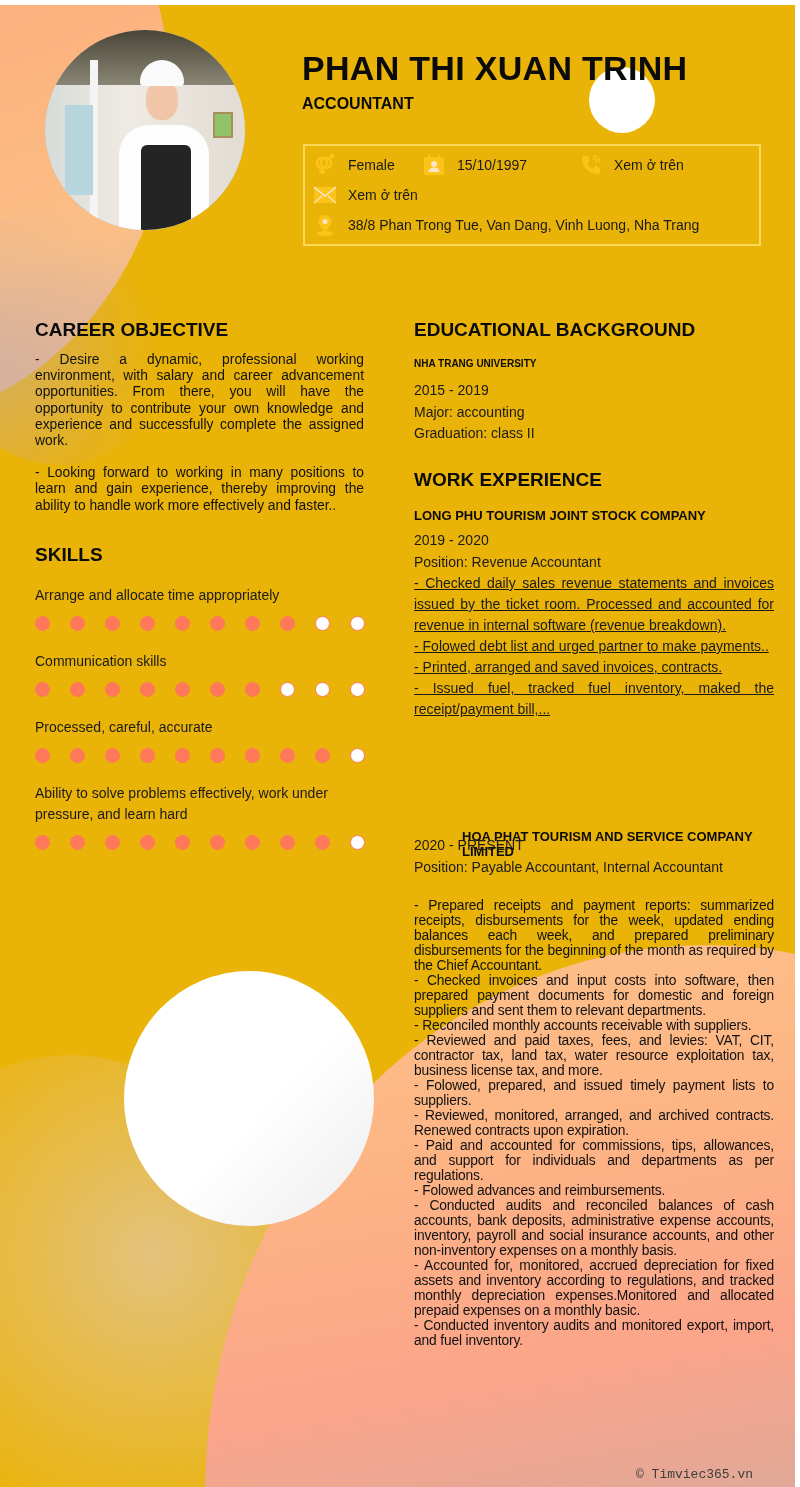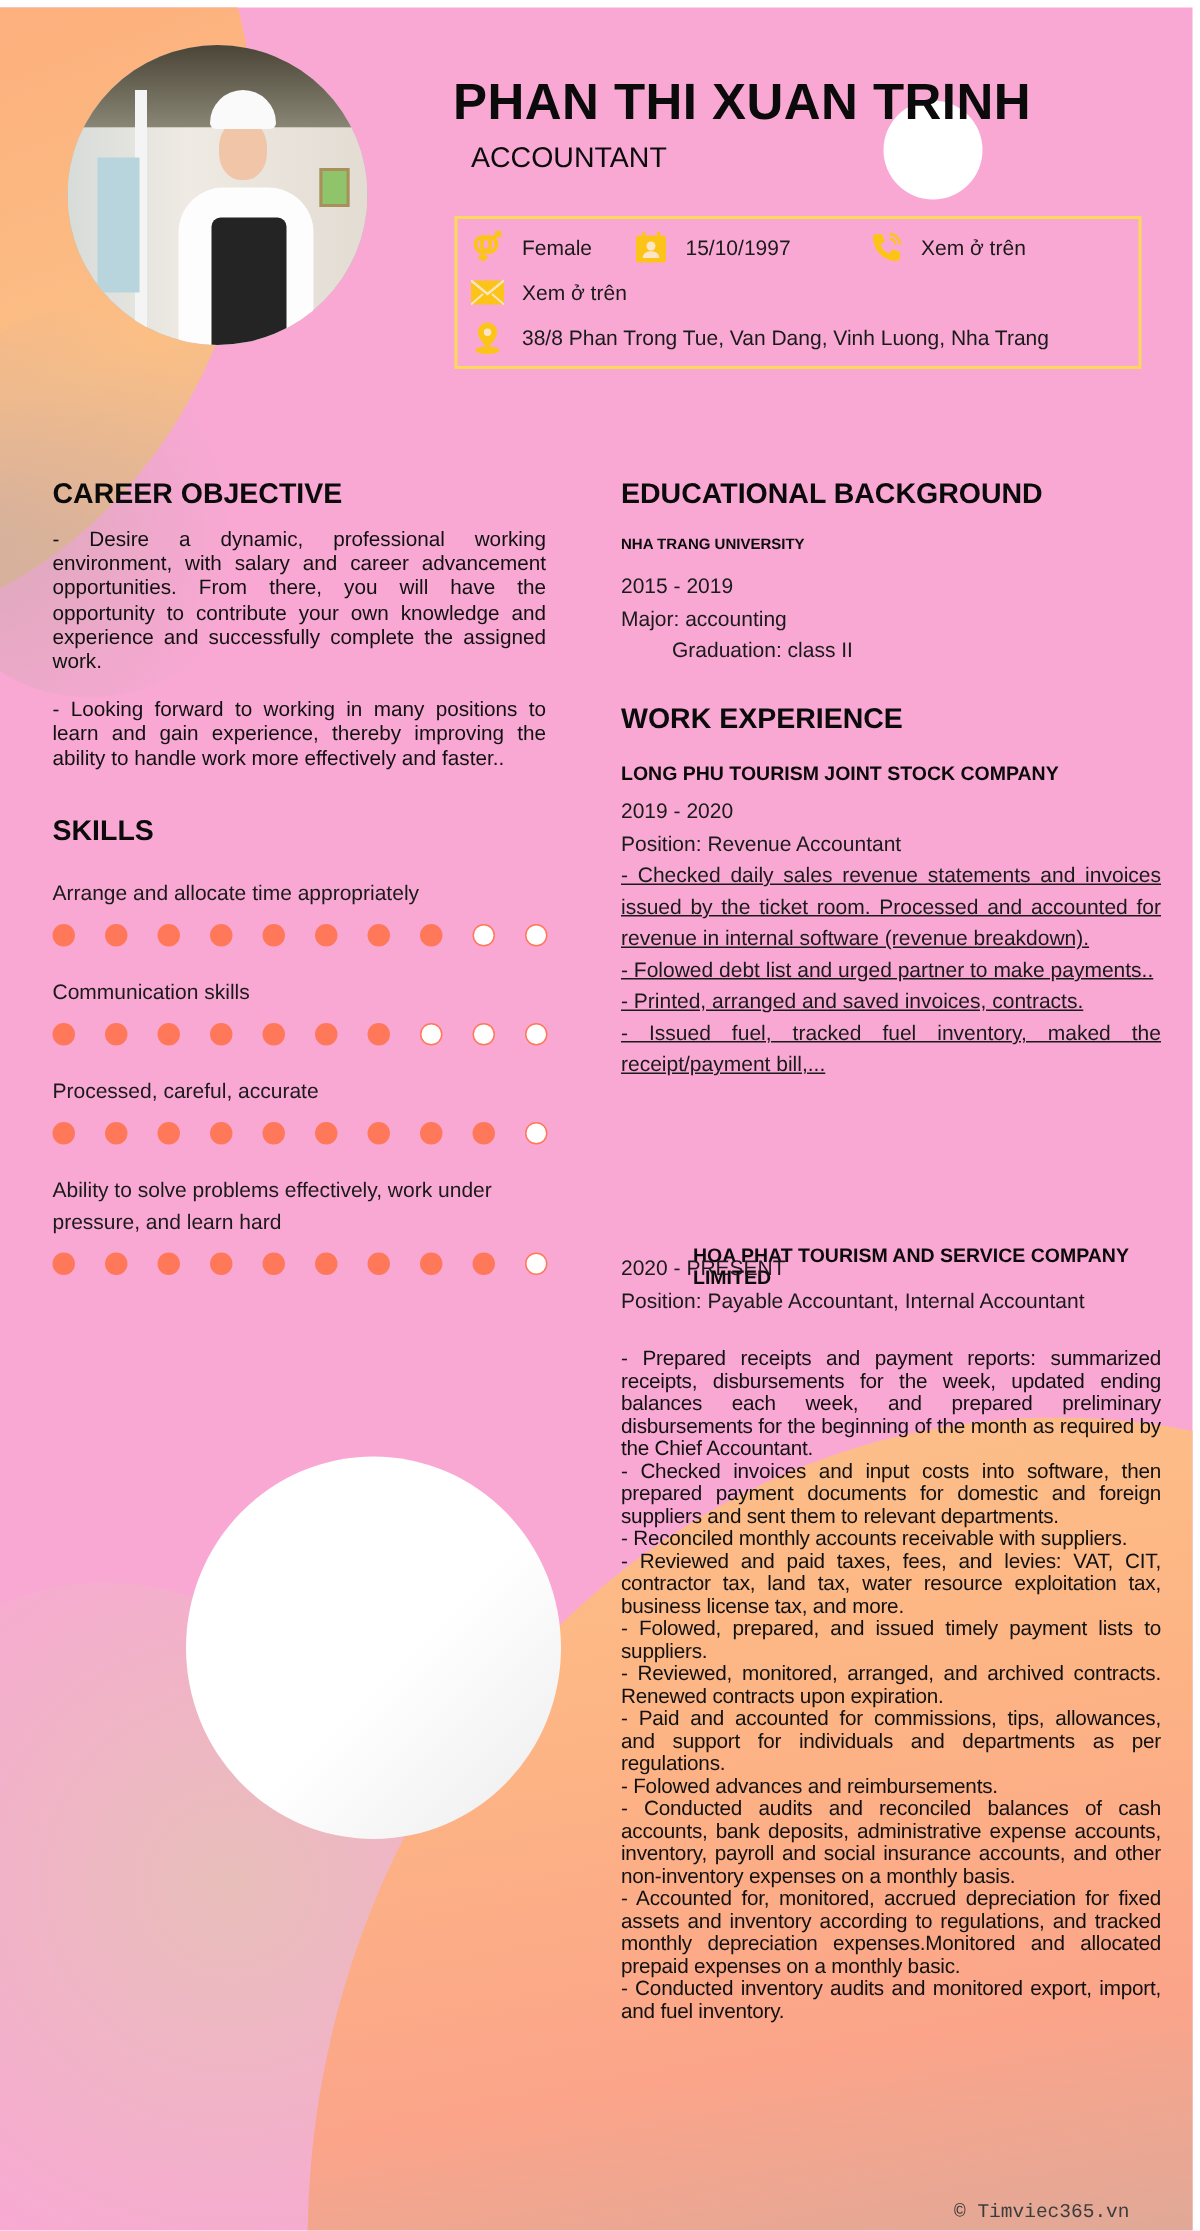--- a/index.html
+++ b/index.html
@@ -1,21 +1,21 @@
 <!DOCTYPE html>
 <html><head>
 <meta charset="utf-8">
 <style>
   * { box-sizing: border-box; margin: 0; padding: 0; }
   html, body { width: 800px; height: 1487px; overflow: hidden; background: #ffffff; }
   body { font-family: "Liberation Sans", sans-serif; color: #111; position: relative; }
 
   .page {
     position: absolute; left: 0; top: 5px; width: 795px; height: 1482px;
-    background: #f9a8d4; overflow: hidden;
+    background: #eab308; overflow: hidden;
   }
 
   
   .blob-top-left {
     position: absolute; left: -430px; top: -240px; width: 600px; height: 660px;
     border-radius: 50%;
     background: linear-gradient(160deg, #f9a37e 0%, #fdb27e 50%, #fbbf86 75%, #d5b0a0 100%);
   }
   .blob-top-left-fade {
     position: absolute; left: -60px; top: 200px; width: 240px; height: 260px;
@@ -57,21 +57,21 @@
   .avatar .face { position: absolute; left: 101px; top: 50px; width: 32px; height: 40px; border-radius: 45%; background: #f1c6a8; }
   .avatar .shirt { position: absolute; left: 74px; top: 95px; width: 90px; height: 110px; border-radius: 30px 30px 0 0; background: #fdfdfd; }
   .avatar .apron { position: absolute; left: 96px; top: 115px; width: 50px; height: 90px; border-radius: 6px 6px 0 0; background: #242424; }
 
   .name {
     position: absolute; left: 302px; top: 44px;
     font-size: 34px; font-weight: bold; letter-spacing: 0.3px; color: #0b0b0b;
   }
   .job-title {
     position: absolute; left: 302px; top: 90px;
-    font-size: 19px; font-weight: normal; color: #0b0b0b; margin-left: 12px;
+    font-size: 16px; font-weight: bold; color: #0b0b0b;
   }
   .info-box {
     position: absolute; left: 303px; top: 139px; width: 458px; height: 102px;
     border: 2px solid #fcd85a;
   }
   .info-item {
     position: absolute; display: flex; align-items: center; font-size: 14px; color: #1a1a1a;
   }
   .info-item .ic { width: 22px; height: 22px; margin-right: 12px; display: inline-flex; align-items: center; justify-content: center; }
 
@@ -256,21 +256,21 @@
       <span class="dot"></span>
       <span class="dot"></span>
       <span class="dot"></span>
       <span class="dot empty"></span>
     </div>
 
   <div class="section-title" style="left:414px; top:314px;">EDUCATIONAL BACKGROUND</div>
   <div class="edu-name">NHA TRANG UNIVERSITY</div>
   <div class="edu-line" style="top:377px;">2015 - 2019</div>
   <div class="edu-line" style="top:399px;">Major: accounting</div>
-  <div class="edu-line" style="top:420px;margin-left:34px;">Graduation: class II</div>
+  <div class="edu-line" style="top:420px;">Graduation: class II</div>
 
   <div class="section-title" style="left:414px; top:464px;">WORK EXPERIENCE</div>
 
   <div class="work-company" style="top:503px;">LONG PHU TOURISM JOINT STOCK COMPANY</div>
   <div class="work-line" style="top:527px;">2019 - 2020</div>
   <div class="work-line" style="top:549px;">Position: Revenue Accountant</div>
   <div class="work-desc1">
     <div>- Checked daily sales revenue statements and invoices issued by the ticket room. Processed and accounted for revenue in internal software (revenue breakdown).</div>
     <div>- Folowed debt list and urged partner to make payments..</div>
     <div>- Printed, arranged and saved invoices, contracts.</div>

